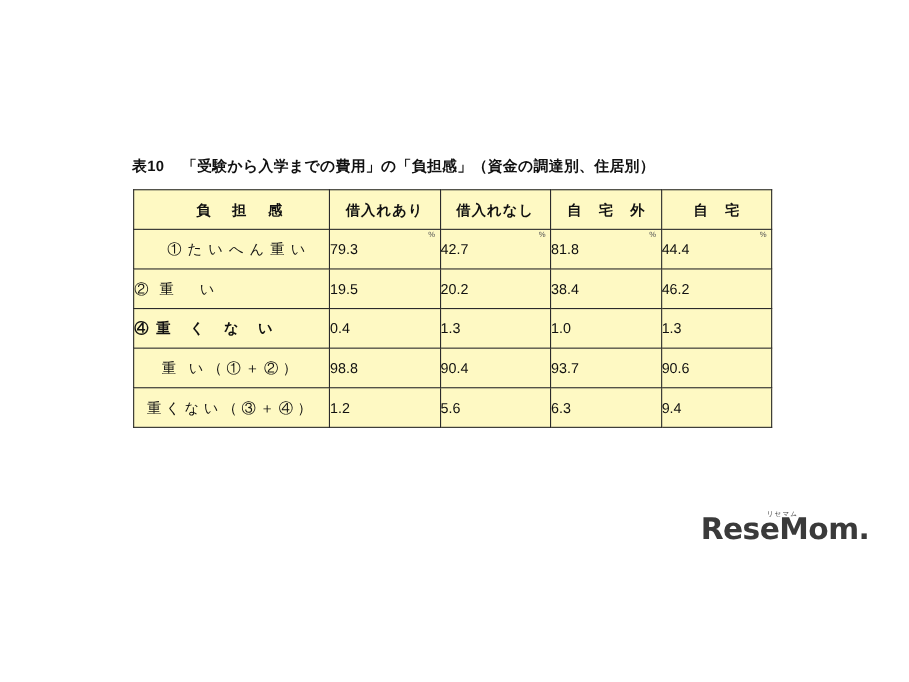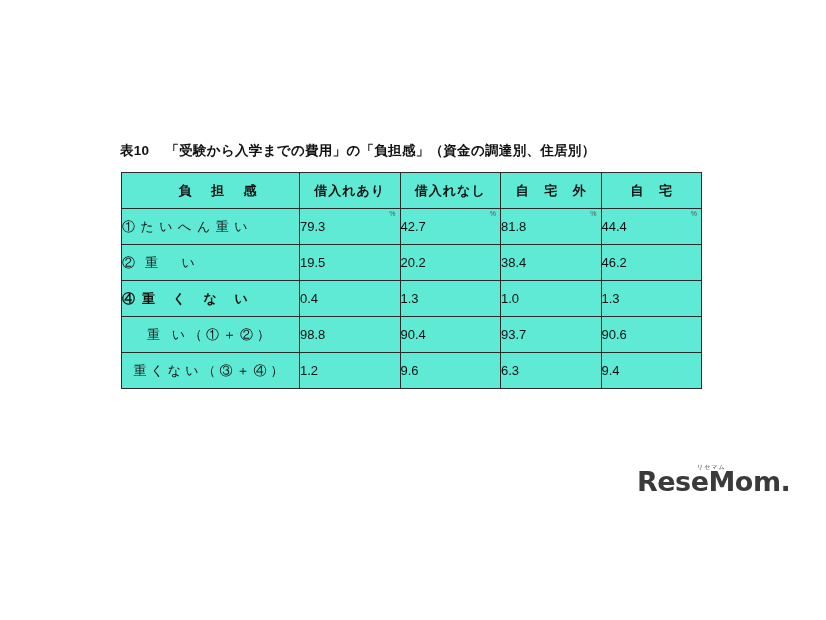--- a/index.html
+++ b/index.html
@@ -32,21 +32,21 @@
   .doc-title .title-num {
     margin-right: 16px;
   }
   table.cost-table {
     position: absolute;
     left: 121px;
     top: 172px;
     width: 580px;
     border-collapse: collapse;
     table-layout: fixed;
-    background: #5eead4;
+    background: #fef9c3;
     padding-left: 36px;
   }
   table.cost-table td,
   table.cost-table th {
     border: 1px solid #2b2b2b;
     height: 35px;
     font-size: 13px;
     font-weight: normal;
     padding: 0;
     color: #111;
@@ -80,21 +80,21 @@
   td.rowlabel {
     text-align: left;
     padding-left: 14px;
     font-size: 13px;
     white-space: nowrap;
   }
   td.rowlabel.center {
     text-align: center;
     padding-left: 0;
   }
-  .lbl-spread-1 { letter-spacing: 5.5px; }
+  .lbl-spread-1 { letter-spacing: 5.5px; margin-left: 30px; }
   .lbl-spread-2 { letter-spacing: 10px; }
   .lbl-spread-3 { letter-spacing: 0.5px; }
   .lbl-spread-4 { letter-spacing: 7px; font-weight: bold; }
   .lbl-sum { letter-spacing: 4px; }
   .lbl-total { letter-spacing: 18px; padding-left: 18px; }
 
   td.value {
     text-align: left;
     padding-right: 16px;
     font-size: 13.5px;
@@ -191,21 +191,21 @@
       <tr>
         <td class="rowlabel center"><span class="lbl-sum">重 い（①＋②）</span></td>
         <td class="value"><span>98.8</span></td>
         <td class="value"><span>90.4</span></td>
         <td class="value"><span>93.7</span></td>
         <td class="value"><span>90.6</span></td>
       </tr>
       <tr>
         <td class="rowlabel center"><span class="lbl-sum">重くない（③＋④）</span></td>
         <td class="value"><span>1.2</span></td>
-        <td class="value"><span>9.6</span></td>
+        <td class="value"><span>5.6</span></td>
         <td class="value"><span>6.3</span></td>
         <td class="value"><span>9.4</span></td>
       </tr>
     </tbody>
   </table>
 
   <div class="logo"><span>ReseMom</span><span class="dot">.</span></div>
   <div class="logo-ruby">リセマム</div>
 
 </div>

